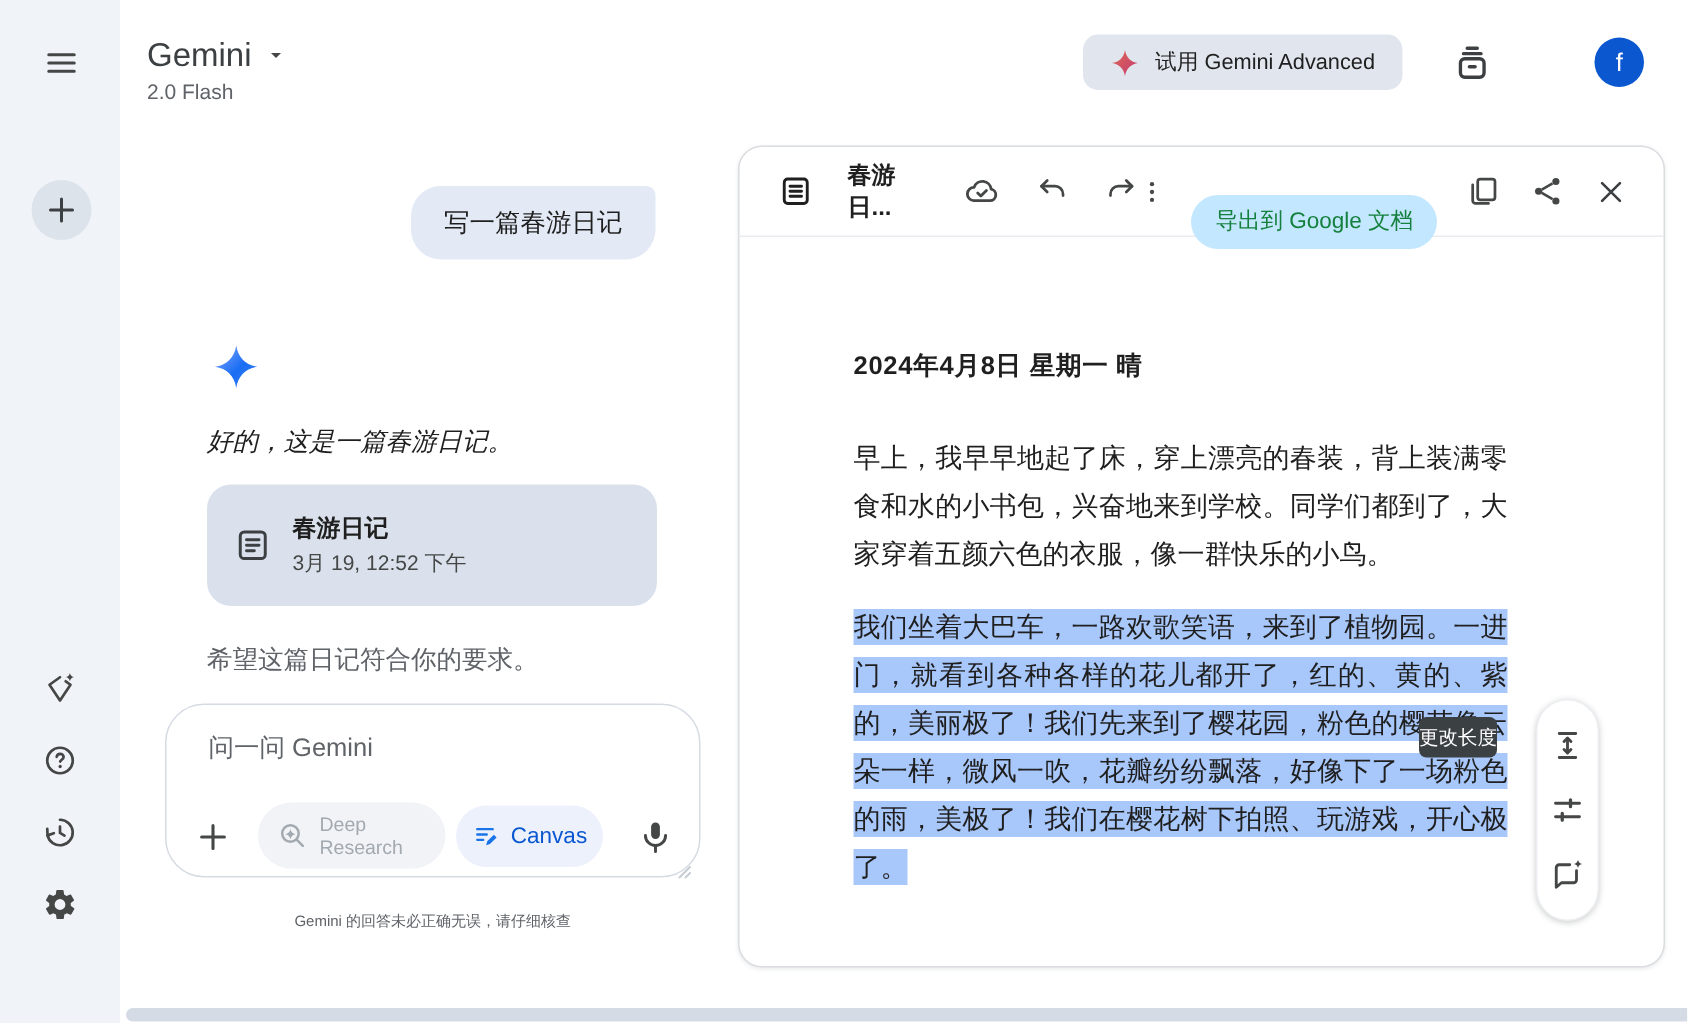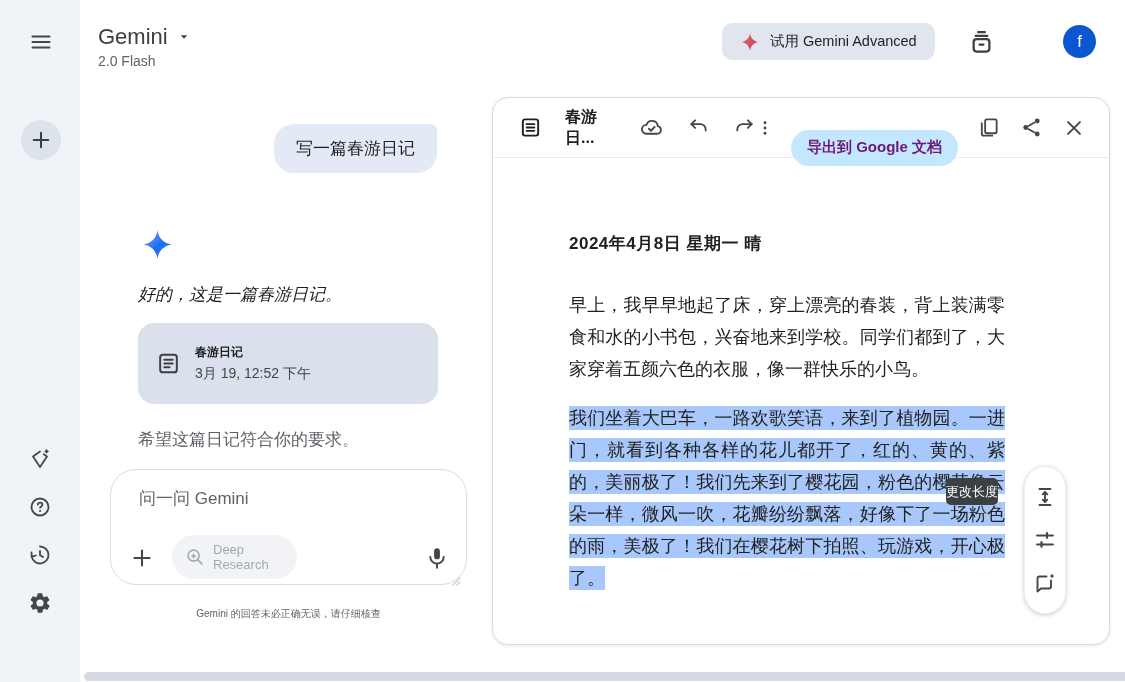--- a/index.html
+++ b/index.html
@@ -26,21 +26,21 @@
   .advanced-pill { position:absolute; left:722px; top:23px; height:37px; padding:0 18px; display:flex; align-items:center; gap:10px; background:#e1e6ee; border:none; border-radius:10px; cursor:pointer; }
   .advanced-pill span { font-size:14.5px; color:#1f1f1f; }
   .archive-btn { position:absolute; left:966px; top:27px; width:30px; height:30px; }
   .avatar { position:absolute; left:1063px; top:25px; width:33px; height:33px; border-radius:50%; background:#0b57d0; color:#fff; font-size:17px; display:flex; align-items:center; justify-content:center; cursor:pointer; }
 
   
   .user-bubble { position:absolute; right:688px; top:124px; background:#e3eaf5; border-radius:20px 6px 20px 20px; padding:13px 22px; font-size:17px; color:#1f1f1f; white-space:nowrap; }
   .gemini-spark { position:absolute; left:142px; top:229px; width:31px; height:31px; }
   .resp-intro { position:absolute; left:138px; top:283px; font-size:17px; color:#1f1f1f;font-style:italic; }
   .doc-card { position:absolute; left:138px; top:323px; width:300px; height:81px; background:#dbe1ec; border-radius:16px; display:flex; align-items:center; padding:0 18px; gap:14px; cursor:pointer; }
-  .doc-card .t1 { font-size:12px; font-weight:700; color:#1f1f1f; }
+  .doc-card .t1 { font-size:16px; font-weight:700; color:#1f1f1f; }
   .doc-card .t2 { font-size:14px; color:#444746; margin-top:4px; }
   .resp-outro { position:absolute; left:138px; top:428px; font-size:17px; color:#5f6368; }
 
   
   .composer { position:absolute; left:110px; top:469px; width:357px; height:116px; border:1px solid #d6dbe3; border-radius:26px; background:#fff; }
   .composer input { position:absolute; left:28px; top:19px; width:290px; border:none; outline:none; font-size:17px; color:#1f1f1f; background:transparent; font-family:inherit; }
   .composer input::placeholder { color:#5f6368; opacity:1; }
   .comp-plus { position:absolute; left:16px; top:73px; width:30px; height:30px; }
   .deep-pill { position:absolute; left:61px; top:65px; width:125px; height:44px; border-radius:22px; background:#f1f3f7; border:none; display:flex; align-items:center; gap:7px; padding:0 12px; cursor:default; }
   .deep-pill .lbl { font-size:13px; line-height:15px; color:#a2a9b0; text-align:left; }
@@ -49,21 +49,21 @@
   .mic-btn { position:absolute; left:312px; top:74px; width:28px; height:28px; }
   .resize-grip { position:absolute; left:338px; top:104px; }
   .disclaimer { position:absolute; left:110px; top:607px; width:357px; text-align:center; font-size:10px; color:#5f6368; }
 
   
   .panel { position:absolute; left:492px; top:97px; width:618px; height:548px; background:#fff; border:1px solid #dadce0; border-radius:16px; box-shadow:0 1px 3px rgba(60,64,67,.12); }
   .panel-header { height:60px; display:flex; align-items:center; padding:0 22px 0 26px; border-bottom:1px solid #e9ebee; }
   .ph-left { display:flex; align-items:center; gap:23px; }
   .ph-title { font-size:16px; font-weight:700; color:#1f1f1f; margin-right:2px; }
   .ph-right { margin-left:auto; display:flex; align-items:center; gap:17px; }
-  .export-pill { height:36px; border:none; border-radius:18px; background:#c2e7ff; color:#701a75; font-size:15px; font-weight:700; padding:0 16px; cursor:pointer; font-family:inherit; white-space:nowrap;margin-top:40px; }
+  .export-pill { height:36px; border:none; border-radius:18px; background:#c2e7ff; color:#15803d; font-size:15px; font-weight:400; padding:0 16px; cursor:pointer; font-family:inherit; white-space:nowrap;margin-top:40px; }
   .ph-left .icbtn, .ph-right .icbtn { width:26px; height:26px; }
 
   .doc-body { padding:74px 104px 0 76px; color:#1f1f1f; }
   .doc-body h2 { font-size:17px; font-weight:700; margin-bottom:34px; letter-spacing:.5px; }
   .doc-body p { font-size:18px; line-height:32px; margin-bottom:17px; text-align:justify; }
   .hl { background:#a8c7fa; box-decoration-break:clone; -webkit-box-decoration-break:clone; padding:2px 0; }
 
   
   .float-toolbar { position:absolute; left:1024px; top:466px; width:42px; height:148px; background:#fff; border:1px solid #eceef1; border-radius:21px; box-shadow:0 1px 4px rgba(60,64,67,.28); display:flex; flex-direction:column; align-items:center; justify-content:space-evenly; z-index:5; }
   .float-toolbar .icbtn { width:26px; height:26px; }
@@ -219,20 +219,29 @@
           <circle cx="10.5" cy="10.5" r="6" stroke="#a2a9b0" stroke-width="1.8"></circle>
           <path d="M15 15l4.5 4.5" stroke="#a2a9b0" stroke-width="1.8" stroke-linecap="round"></path>
           <path d="M10.5 7.3c.3 2 1.7 3.4 3.7 3.7-2 .3-3.4 1.7-3.7 3.7-.3-2-1.7-3.4-3.7-3.7 2-.3 3.4-1.7 3.7-3.7z" fill="#a2a9b0"></path>
         </svg>
       </span>
       <span class="lbl">
         <span>Deep</span><br>
         <span>Research</span>
       </span>
     </button>
+    <button class="canvas-pill">
+      <span>
+        <svg class="ic" width="19" height="19" viewBox="0 0 24 24" fill="none">
+          <path d="M4 6h13M4 10.5h8M4 15h5" stroke="#1a73e8" stroke-width="2" stroke-linecap="round"></path>
+          <path d="M11.5 19.5l.9-3.2 5.6-5.6 2.3 2.3-5.6 5.6-3.2.9z" fill="#1a73e8"></path>
+        </svg>
+      </span>
+      <span class="lbl">Canvas</span>
+    </button>
     <button class="icbtn mic-btn">
       <span>
         <svg class="ic" width="26" height="26" viewBox="0 0 24 24" fill="none">
           <rect x="9.3" y="3" width="5.4" height="10.2" rx="2.7" fill="#444746"></rect>
           <path d="M5.8 11a6.2 6.2 0 0 0 12.4 0" stroke="#444746" stroke-width="1.8" stroke-linecap="round"></path>
           <path d="M12 17.4V21" stroke="#444746" stroke-width="1.8" stroke-linecap="round"></path>
         </svg>
       </span>
     </button>
     <span class="resize-grip">

